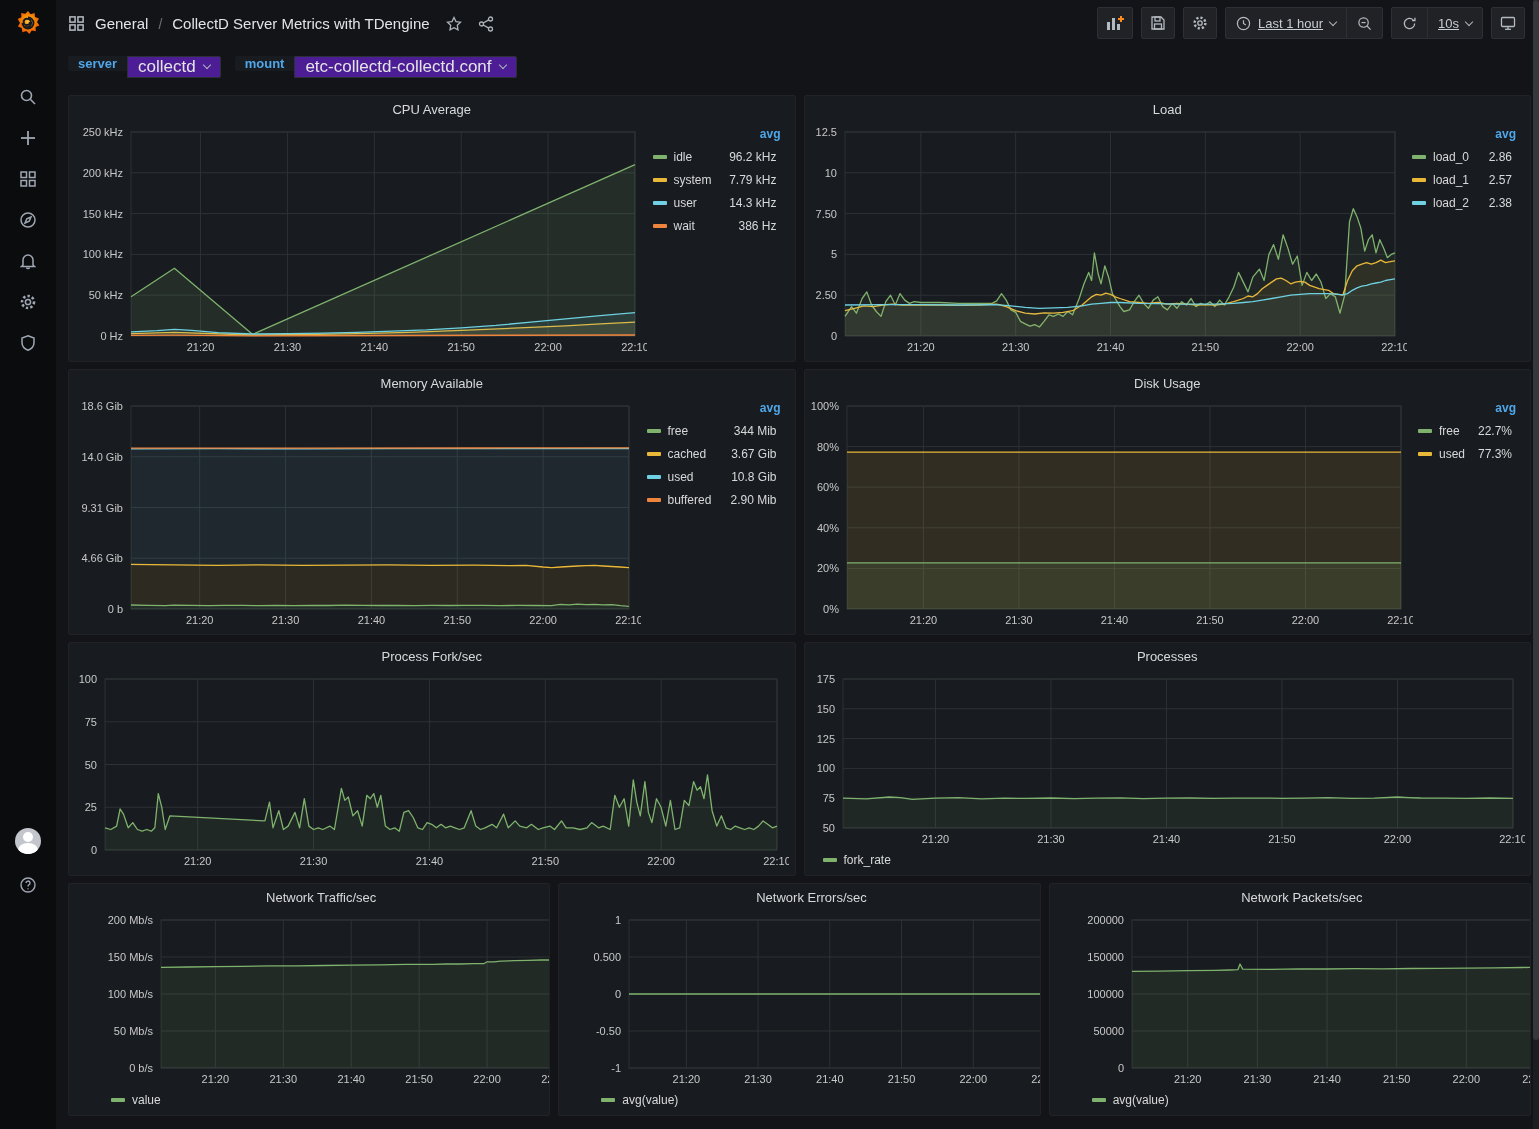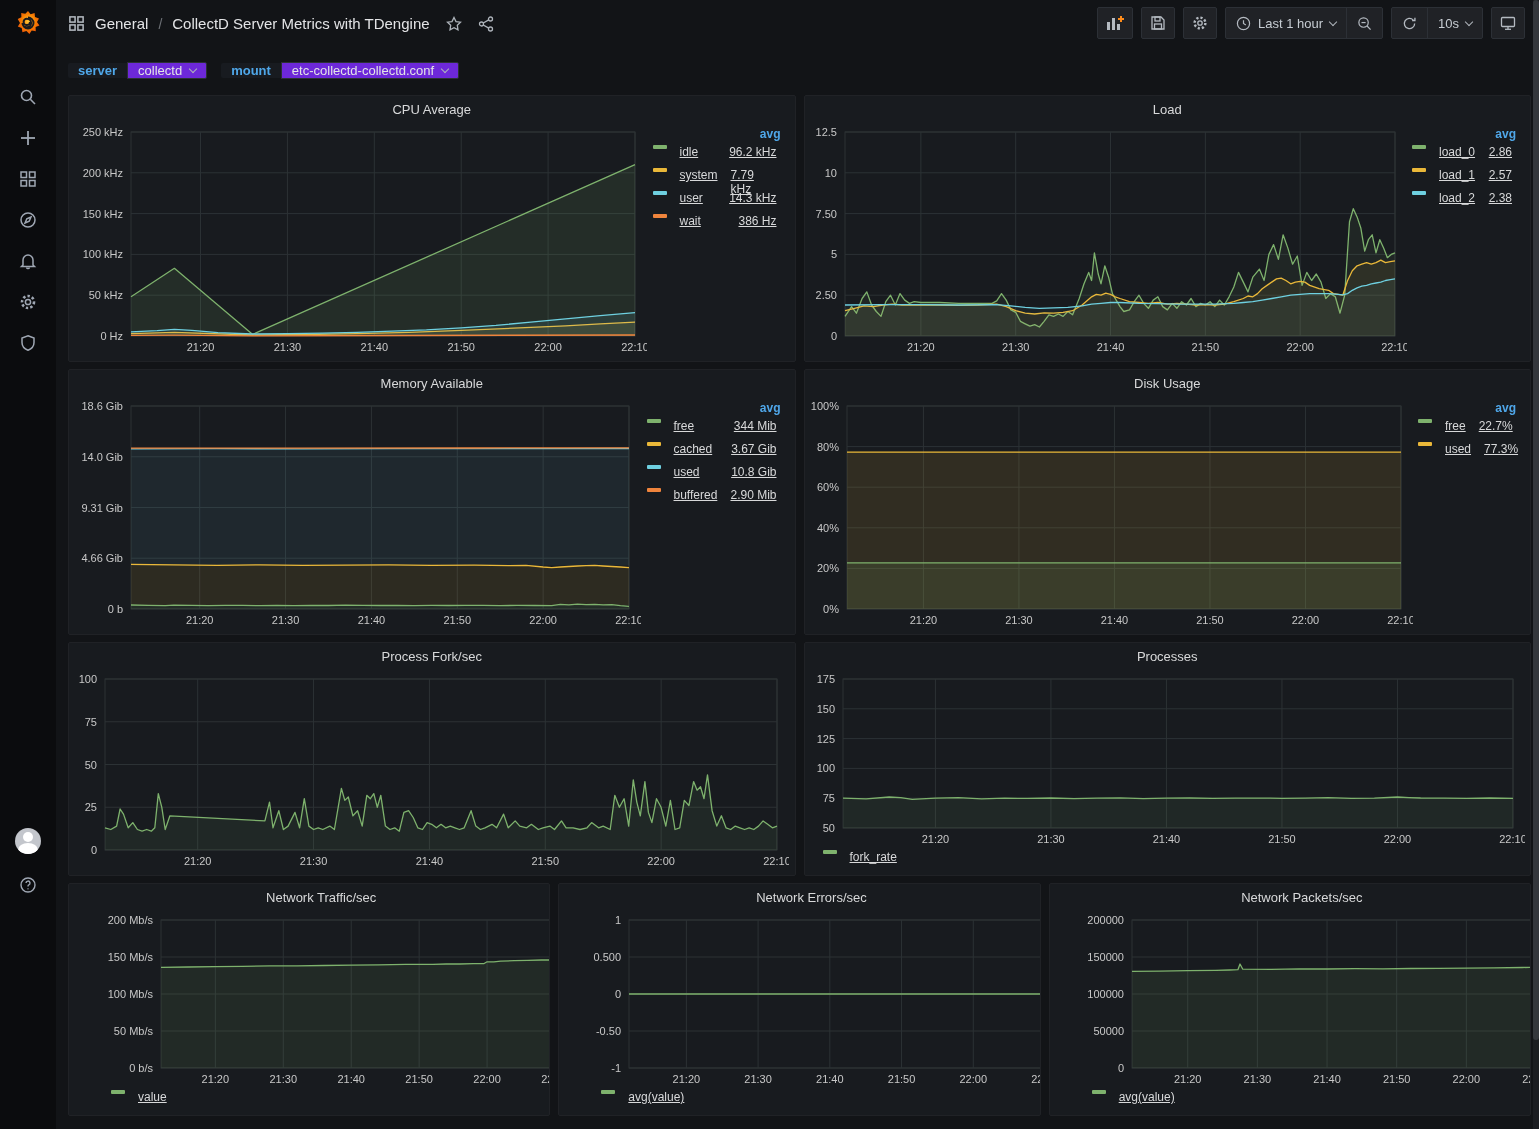--- a/index.html
+++ b/index.html
@@ -24,47 +24,47 @@
   .crumbs { display:flex; align-items:flex-end; gap:10px; }
   .crumb-icon { color:#b4bac1; width:17px; height:17px; }
   .crumb-section { font-size:15px; color:#e3e4e6; cursor:pointer; }
   .crumb-sep { color:#6e7277; font-size:14px; }
   .crumb-title { font-size:15px; color:#e3e4e6; cursor:pointer; }
   .crumb-act { color:#aeb4bb; width:16px; height:16px; margin-left:6px; cursor:pointer; }
   .toolbar { display:flex; align-items:center; gap:8px; }
   .tbtn { background:#202226; border:1px solid #2c3036; border-radius:2px; height:32px; min-width:34px;
     display:flex; align-items:center; justify-content:center; color:#b4bac1; cursor:pointer; padding:0 8px; }
   .tgroup { display:flex; align-items:stretch; background:#202226; border:1px solid #2c3036; border-radius:2px; height:32px; }
-  .tseg { display:flex; align-items:center; gap:7px; padding:0 10px; color:#c7cdd3; font-size:13px; cursor:pointer; }
+  .tseg { display:flex; align-items:center; gap:7px; padding:0 10px; color:#c7cdd3; font-size:13px; cursor:pointer;text-decoration:underline; }
   .tseg + .tseg { border-left:1px solid #2c3036; }
   .caret { border:solid #aeb4bb; border-width:0 1.5px 1.5px 0; display:inline-block; padding:2.5px; transform:rotate(45deg); margin-top:-3px; }
 
   
   .subnav { height:49px; display:flex; align-items:center; gap:14px; padding:0 12px; }
-  .var { display:flex; align-items:center; height:30px; }
+  .var { display:flex; align-items:flex-start; height:30px; }
   .var-label { display:flex; align-items:center; padding:0 10px; background:#181b20; color:#4fa7e9;
     font-size:13px; font-weight:bold; border-radius:2px 0 0 2px; cursor:default; }
-  .var-value { display:flex; align-items:center; gap:8px; padding:0 10px; background:#6d28d9;
-    border:1px solid #2c3036; border-radius:0 2px 2px 0; font-size:13px; color:#e3e4e6; cursor:pointer; }
+  .var-value { display:flex; align-items:center; gap:8px; padding:0 10px; background:#4c1d95;
+    border:1px solid #2c3036; border-radius:0 2px 2px 0; font-size:17px; color:#e3e4e6; cursor:pointer; }
 
   
   .dash { flex:1; padding:0 8px 0 12px; display:grid; grid-template-columns:repeat(6,1fr);
     grid-template-rows:267px 266px 234px 233px; column-gap:8px; row-gap:7px; align-content:start; }
   .panel { background:#181b1f; border:1px solid #202226; border-radius:2px; display:flex; flex-direction:column; overflow:hidden; }
   .span3 { grid-column:span 3; } .span2 { grid-column:span 2;padding-left:24px; }
   .panel-title { height:26px; display:flex; align-items:center; justify-content:center;
     font-size:13px; font-weight:500; color:#d8d9da; cursor:pointer; flex:0 0 26px; }
   .panel-body { flex:1; display:flex; min-height:0; padding:0 6px 4px 6px; }
   .plot { flex:1; position:relative; min-width:0; }
   .plot svg { position:absolute; left:0; top:0; }
 
   
   .legend-right { flex:0 0 auto; padding:2px 8px 0 2px; font-size:12px; }
   .legend-right .lg-head { text-align:right; color:#4fa7e9; font-weight:bold; height:21px; line-height:21px; }
-  .lg-row { display:flex; align-items:flex-start; gap:13px; height:23px; padding:0 4px; border-radius:1px; cursor:pointer;text-decoration:underline; }
+  .lg-row { display:flex; align-items:center; gap:7px; height:23px; padding:0 4px; border-radius:1px; cursor:pointer; }
   .swatch { width:14px; height:4px; border-radius:1px; flex:0 0 14px; }
   .lg-label { color:#d8d9da; }
   .lg-val { margin-left:auto; color:#d8d9da; }
   .legend-bottom { flex:0 0 22px; display:flex; align-items:center; gap:18px; padding-left:10px; font-size:12px; }
   .legend-bottom .lg-row { height:20px; padding:0 2px; }
 
   .col { display:flex; flex-direction:column; flex:1; min-height:0; }
 
   
   .scrollbar { position:absolute; right:0; top:0; width:6px; height:1129px; background:#1b1d21; }

